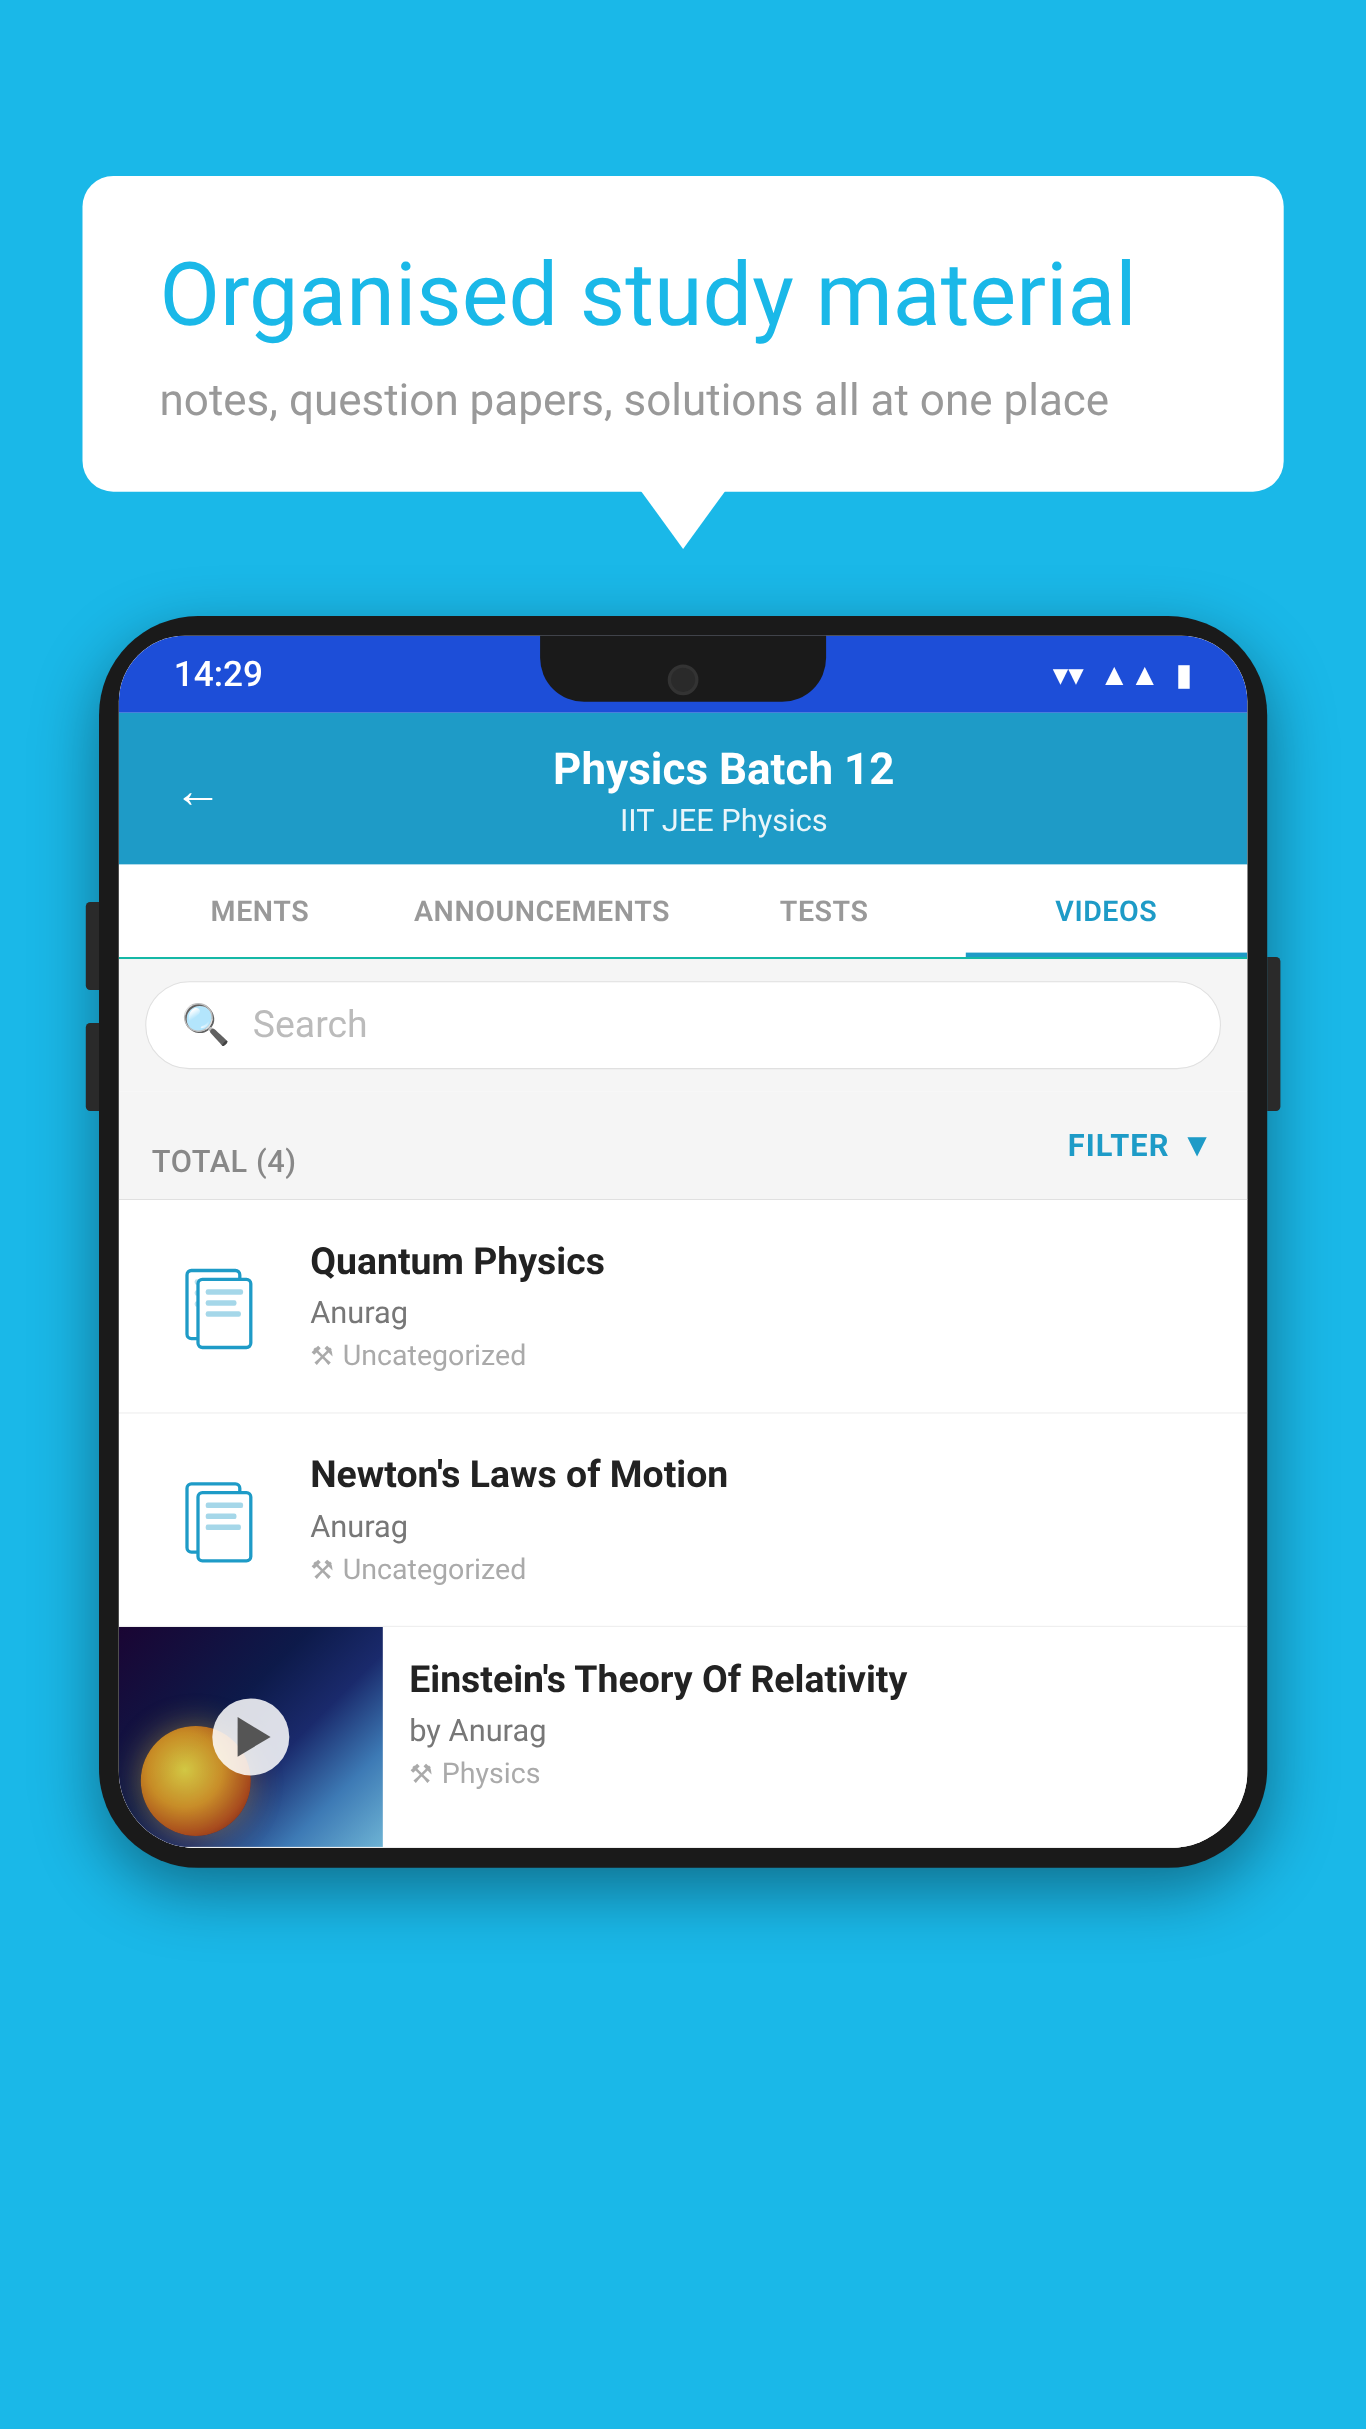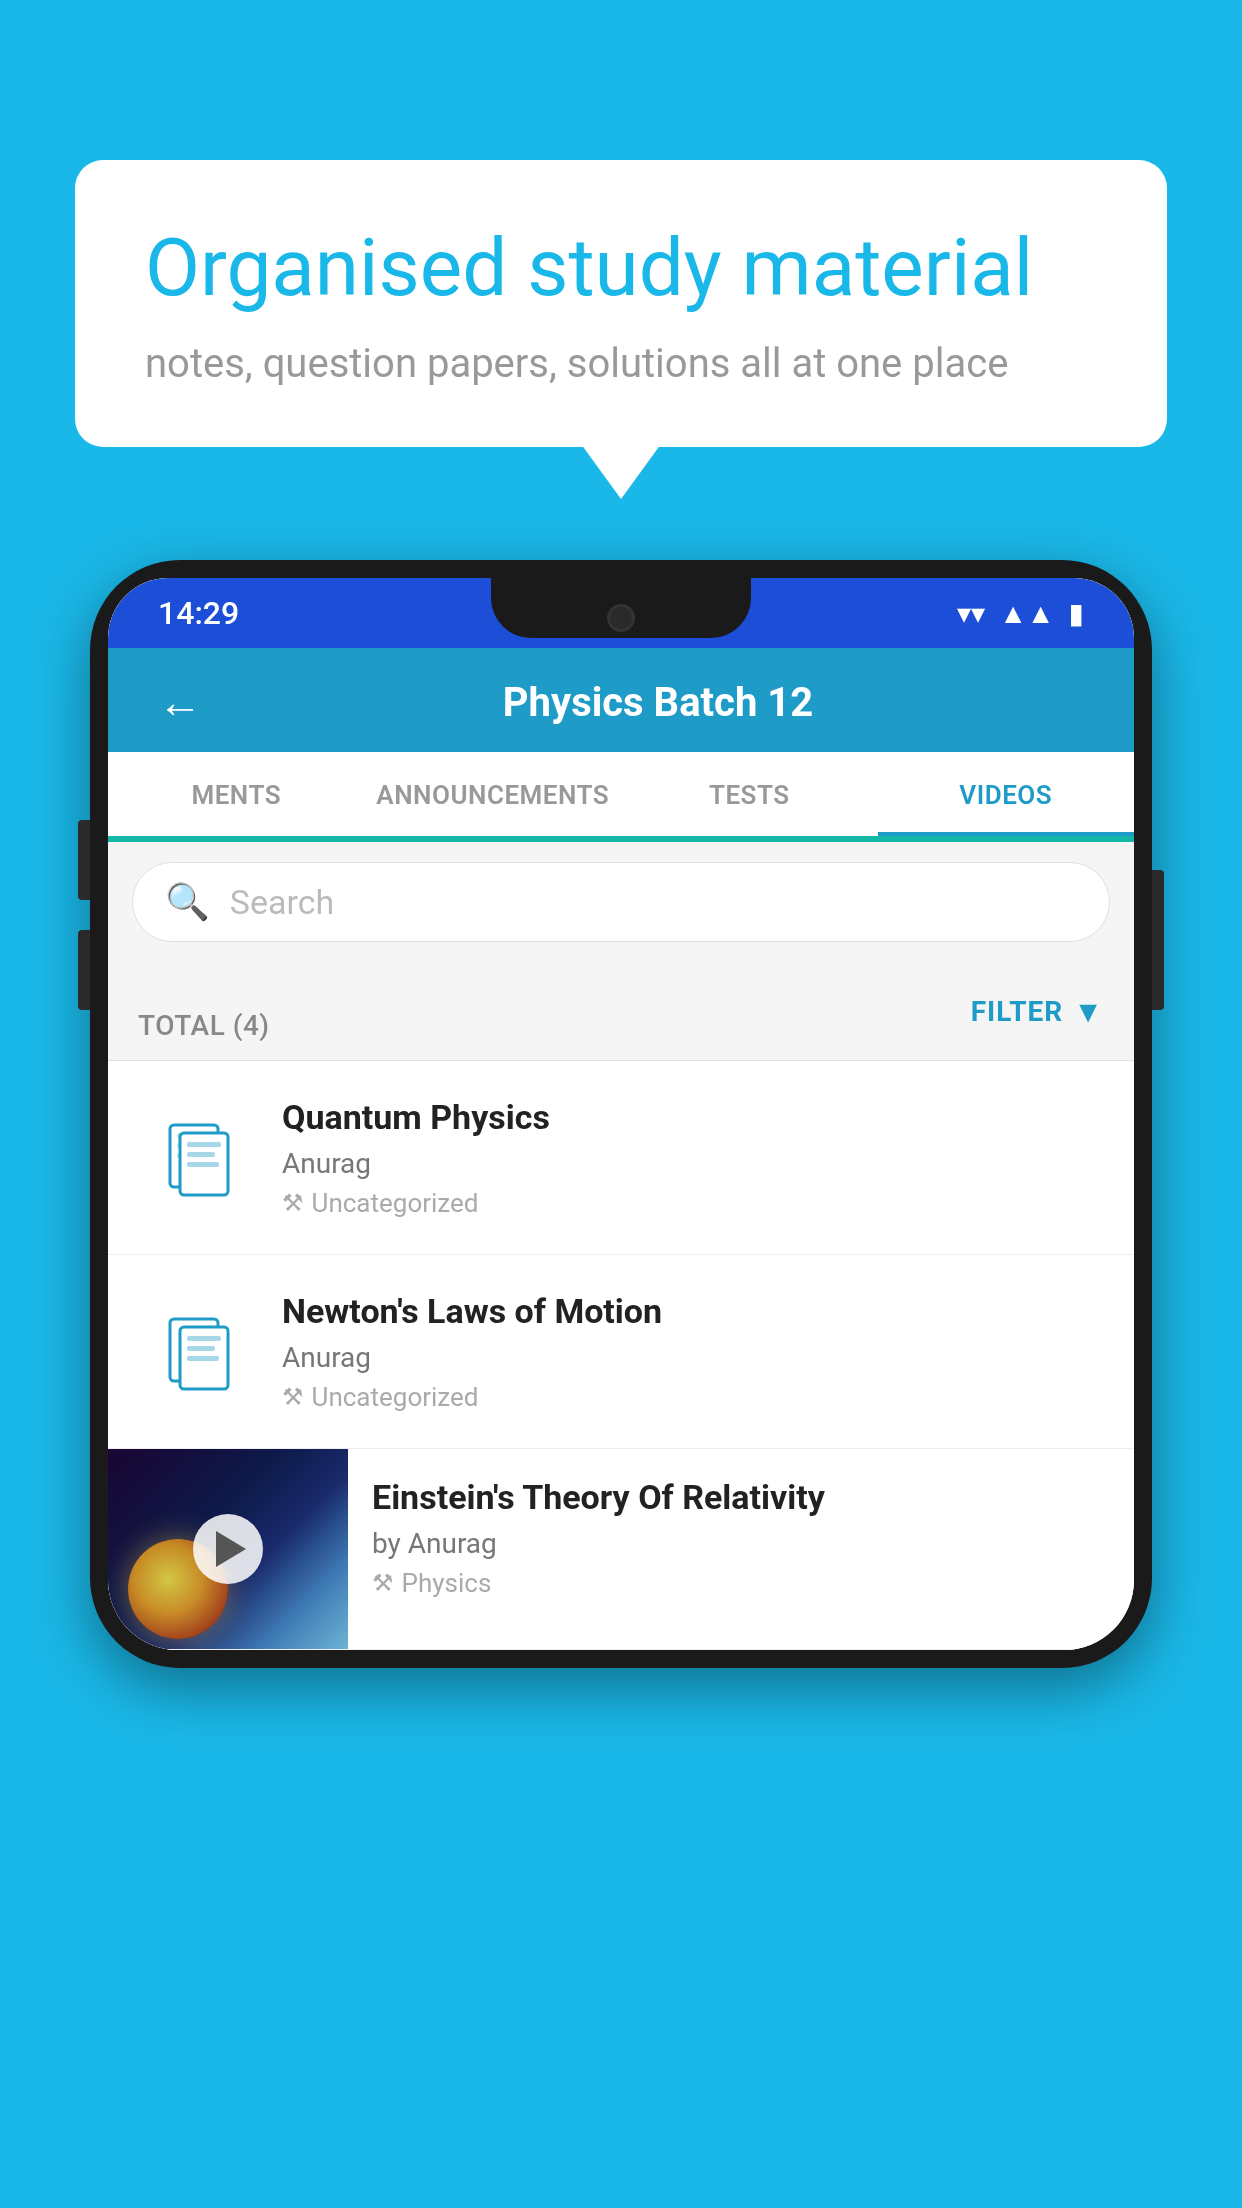--- a/index.html
+++ b/index.html
@@ -154,21 +154,21 @@
     .header-subtitle {
       color: rgba(255,255,255,0.9);
       font-size: 28px;
       margin-top: 6px;
     }
 
     
     .tabs-bar {
       background: white;
       display: flex;
-      border-bottom: 6px solid #14b8a6;
+      border-bottom: 2px solid #14b8a6;
       overflow: hidden;
     }
 
     .tab-item {
       flex: 1;
       text-align: center;
       padding: 28px 10px 22px;
       font-size: 26px;
       font-weight: 600;
       color: #999;
@@ -444,20 +444,21 @@
           <span class="wifi-icon">▾▾</span>
           <span class="signal-icon">▲▲</span>
           <span class="battery-icon">▮</span>
         </div>
       </div>
 
       <div class="app-header">
         <span class="back-arrow">←</span>
         <div class="header-title-group">
           <div class="header-title">Physics Batch 12</div>
+          <div class="header-subtitle">IIT JEE   Physics</div>
         </div>
       </div>
 
       <div class="tabs-bar">
         <div class="tab-item">MENTS</div>
         <div class="tab-item">ANNOUNCEMENTS</div>
         <div class="tab-item">TESTS</div>
         <div class="tab-item active">VIDEOS</div>
       </div>
 

